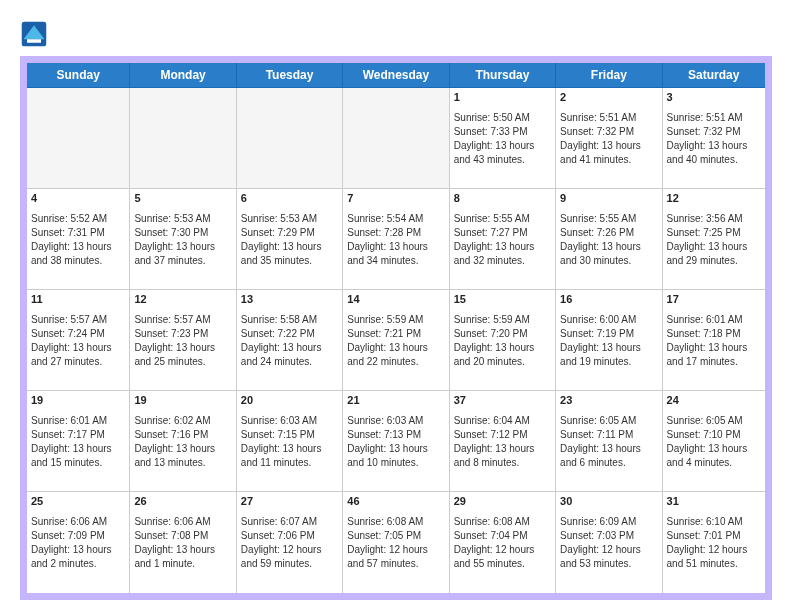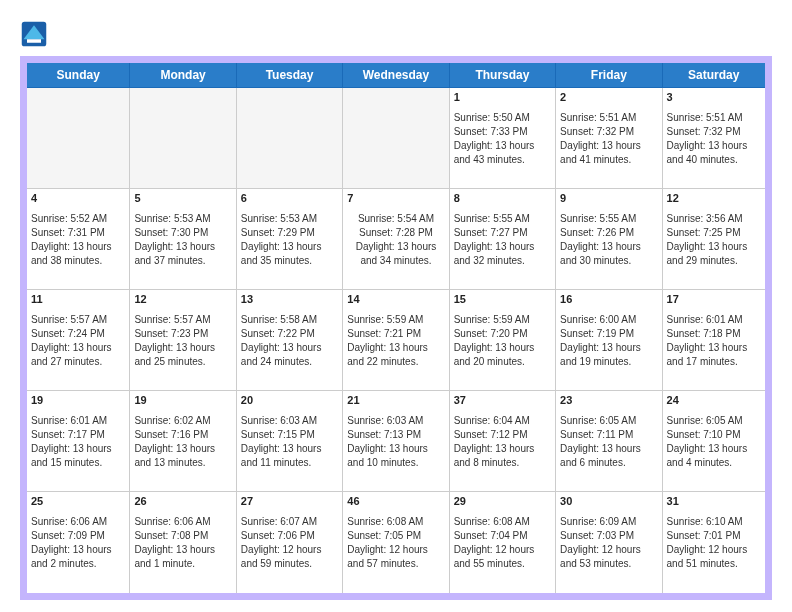--- a/index.html
+++ b/index.html
@@ -175,21 +175,21 @@
           </td>
           <td>
             <span class="day-num">6</span>
             <div class="day-info" style="white-space: pre-line;">Sunrise: 5:53 AM
 Sunset: 7:29 PM
 Daylight: 13 hours
 and 35 minutes.</div>
           </td>
           <td>
             <span class="day-num">7</span>
-            <div class="day-info" style="white-space: pre-line; text-align: center;">Sunrise: 5:54 AM
+            <div class="day-info" style="white-space: pre-line;">Sunrise: 5:54 AM
 Sunset: 7:28 PM
 Daylight: 13 hours
 and 34 minutes.</div>
           </td>
           <td>
             <span class="day-num">8</span>
             <div class="day-info" style="white-space: pre-line;">Sunrise: 5:55 AM
 Sunset: 7:27 PM
 Daylight: 13 hours
 and 32 minutes.</div>

